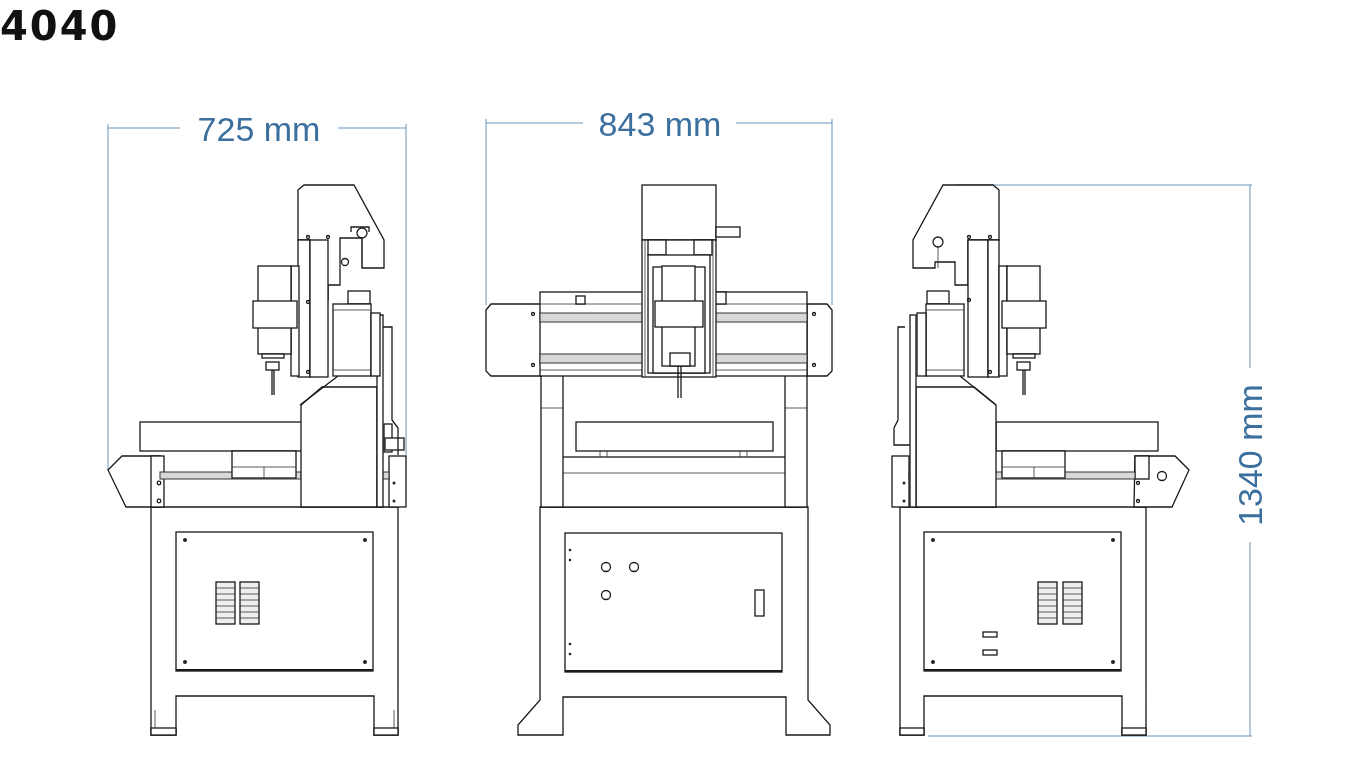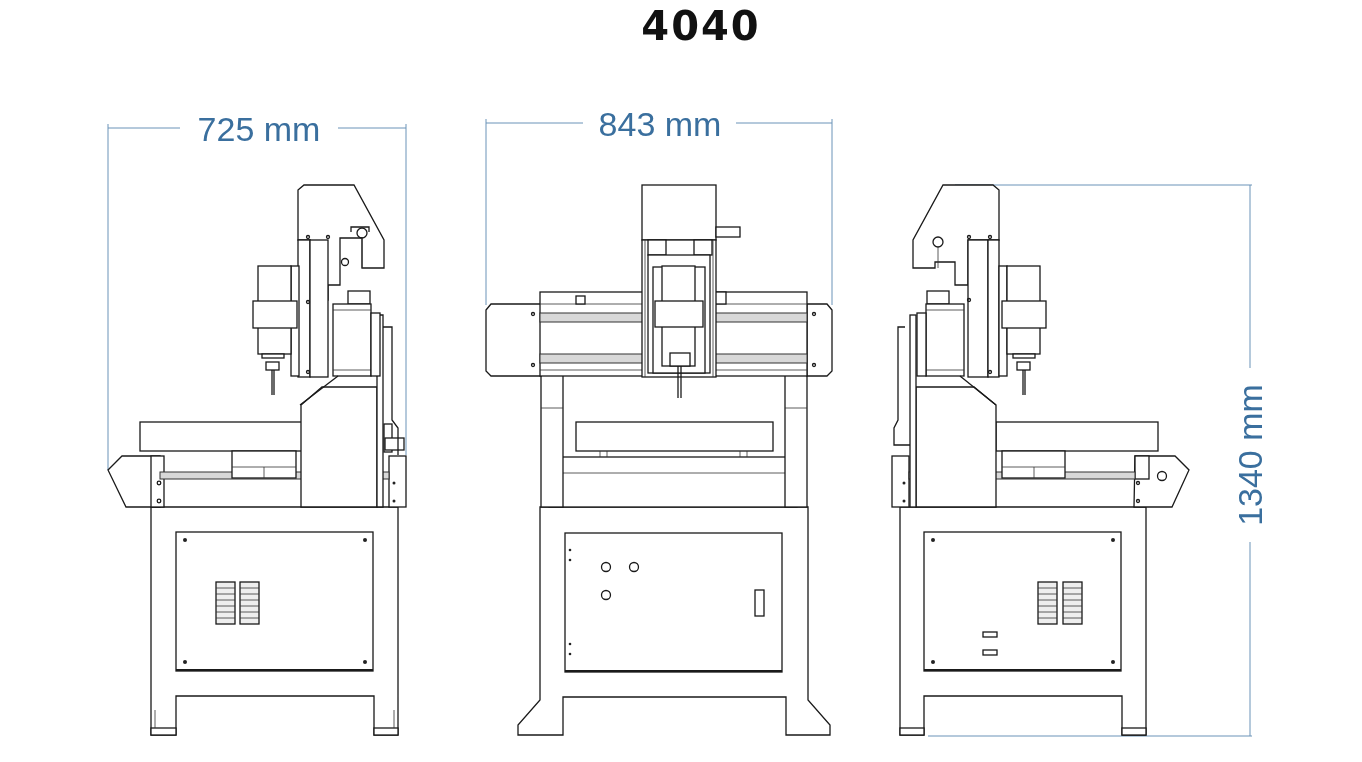--- a/index.html
+++ b/index.html
@@ -1,17 +1,17 @@
 <!DOCTYPE html>
 <html><head>
 <meta charset="utf-8">
 <style>
   html,body{margin:0;padding:0;background:#ffffff;}
   body{width:1362px;height:762px;position:relative;overflow:hidden;font-family:"Liberation Sans",sans-serif;}
-  #title{position:absolute;left:0;top:0;width:1310px;text-align:center;font-family:"DejaVu Sans",sans-serif;font-weight:bold;font-size:40px;line-height:52px;color:#111;letter-spacing:2px;margin-left:46px;}
+  #title{position:absolute;left:0;top:0;width:1310px;text-align:left;font-family:"DejaVu Sans",sans-serif;font-weight:bold;font-size:40px;line-height:52px;color:#111;letter-spacing:2px;}
   svg{position:absolute;left:0;top:0;}
   .dimtext{font-family:"Liberation Sans",sans-serif;font-size:34px;fill:#3a6f9e;}
   .dim{stroke:#6a93b8;stroke-width:1;fill:none;}
   .ln{stroke:#1a1a1a;stroke-width:1.3;fill:#fff;}
   .lnf{stroke:#1a1a1a;stroke-width:1.3;fill:none;}
   .thin{stroke:#333;stroke-width:0.8;fill:none;}
   .rail{stroke:#333;stroke-width:1;fill:#d8d8d8;}
   .dot{fill:#222;}
 </style>
 </head>

